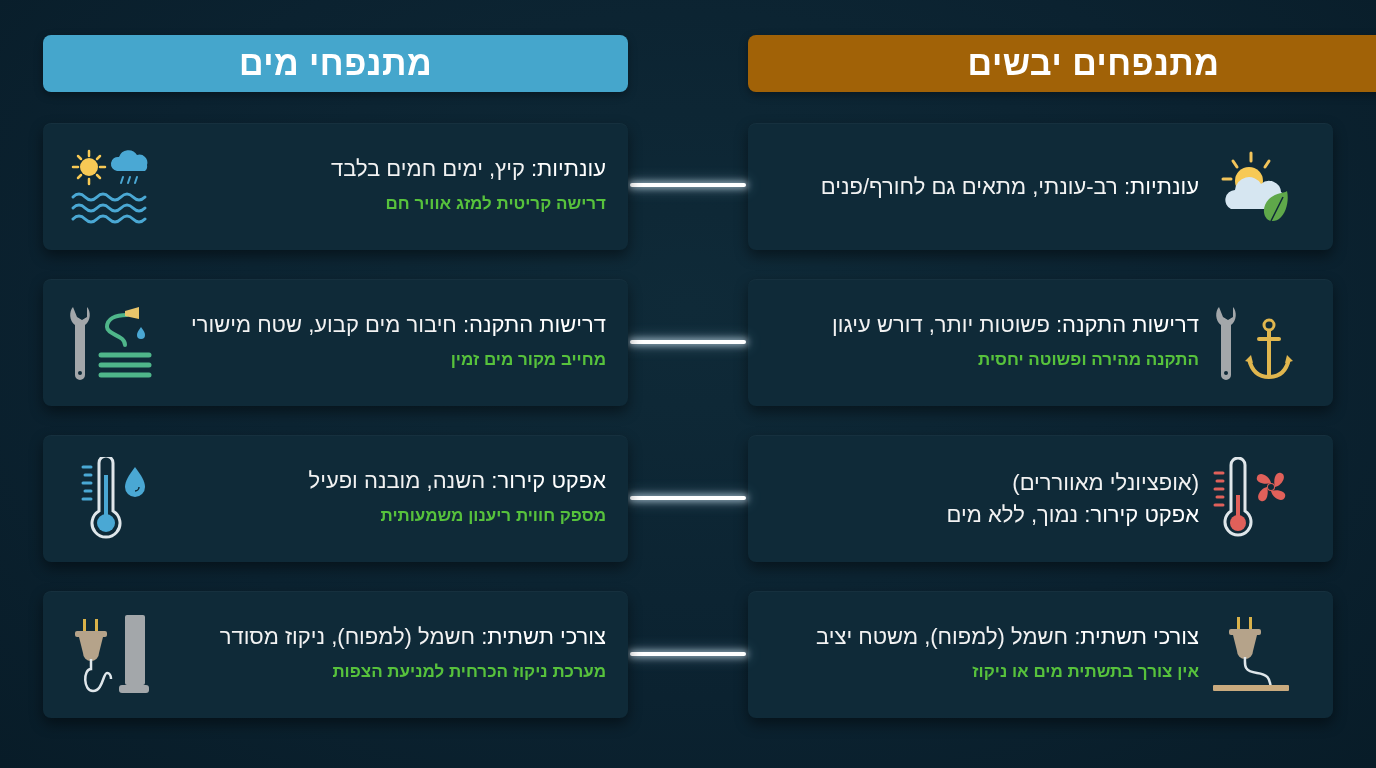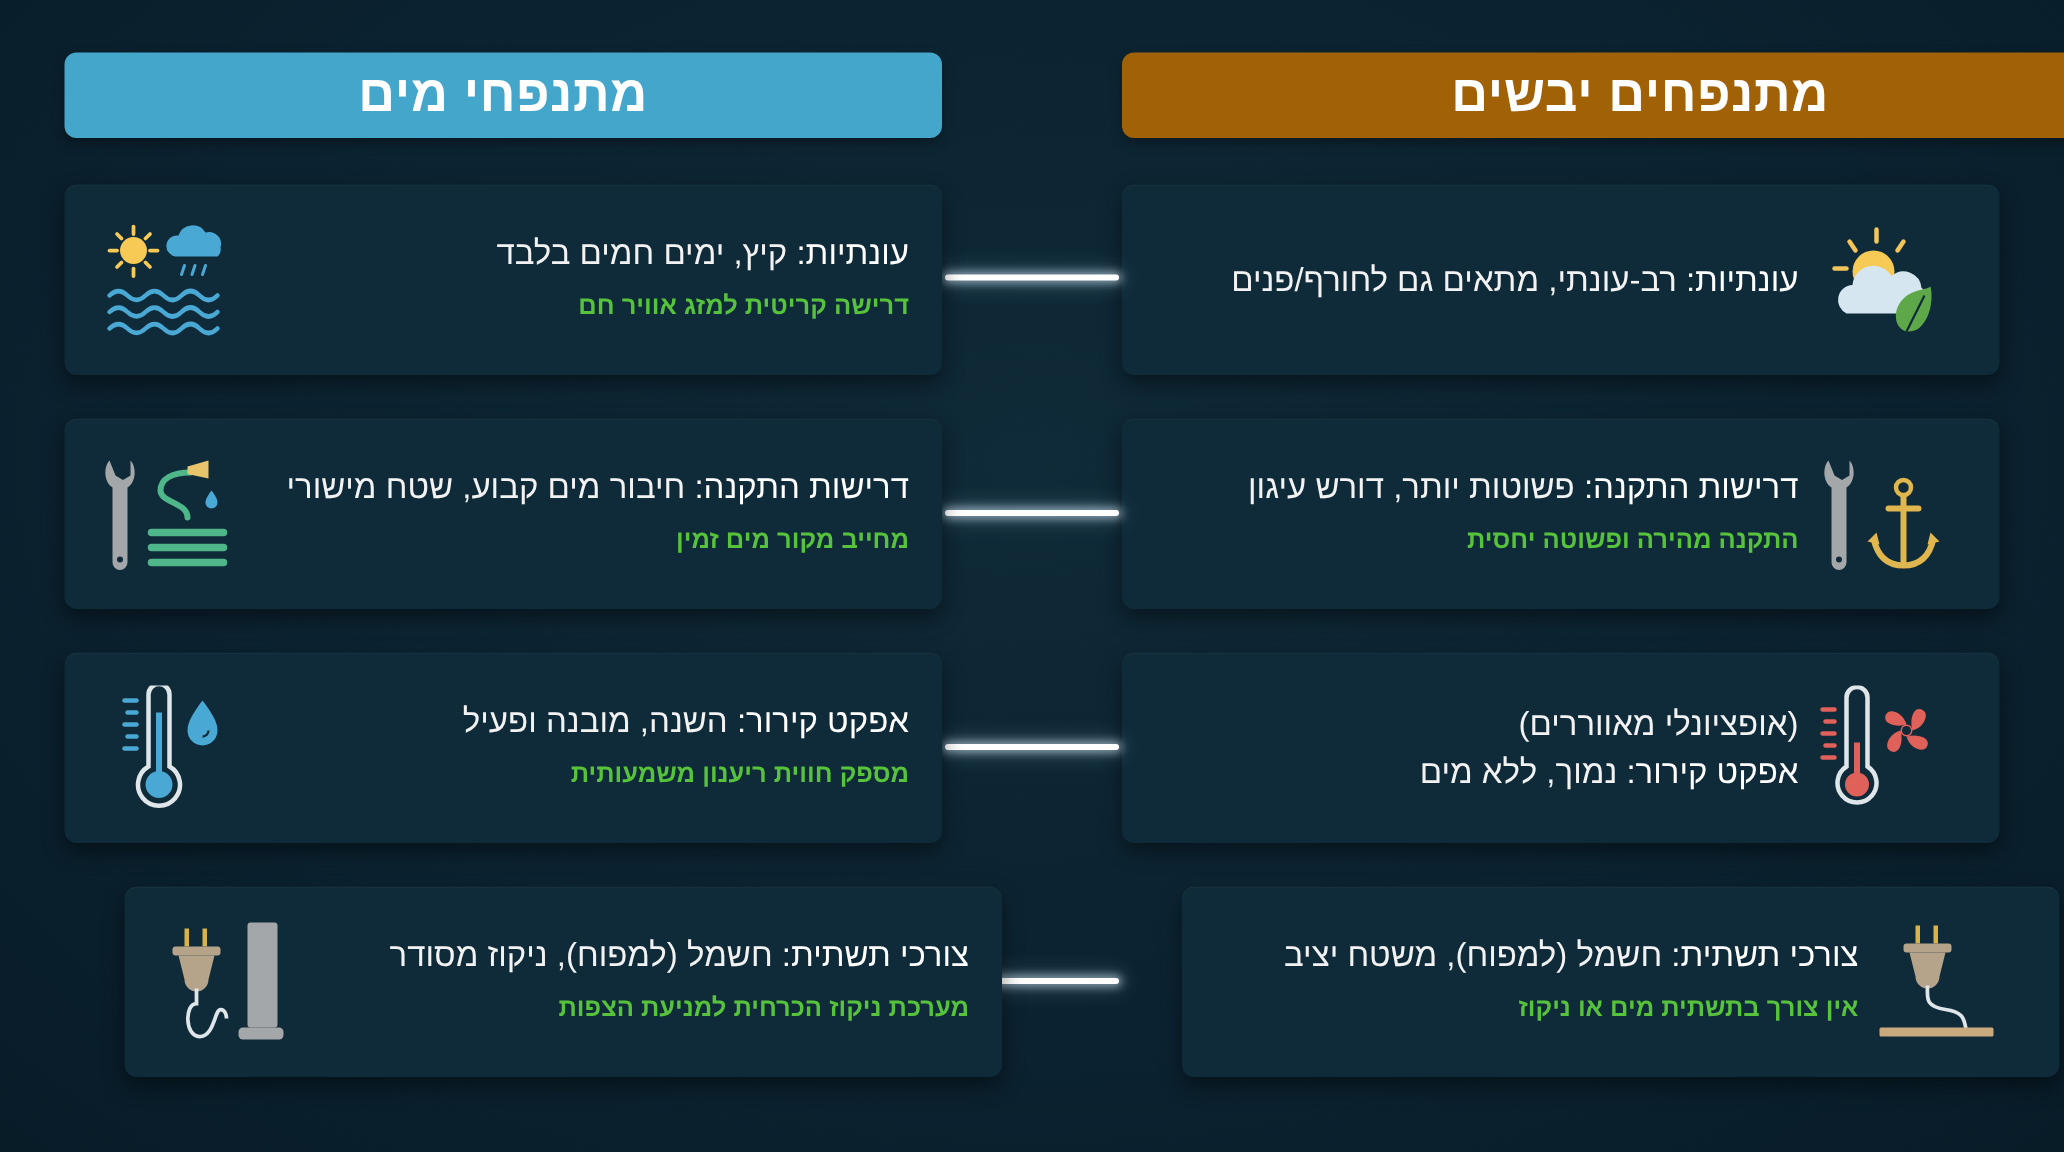--- a/index.html
+++ b/index.html
@@ -28,21 +28,21 @@
       background: #0f2a38;
       border-radius: 8px;
       box-shadow: 0 6px 14px rgba(0,0,0,0.45), inset 0 1px 0 rgba(255,255,255,0.03);
       display: flex; flex-direction: row; align-items: center;
     }
     .card.dry { left: 748px; }
     .card.water { left: 43px; }
     .row1 { top: 123px; }
     .row2 { top: 279px; }
     .row3 { top: 435px; }
-    .row4 { top: 591px; margin-left: 40px; }
+    .row4 { top: 591px; }
 
     .icon-wrap {
       width: 96px; height: 96px; flex: 0 0 96px;
       display: flex; align-items: center; justify-content: center;
     }
     .card.dry .icon-wrap { margin-right: 14px; margin-left: 20px; order: 0; }
     .card.water .icon-wrap { position: absolute; left: 20px; top: 16px; }
 
     .text {
       display: flex; flex-direction: column; justify-content: center;

